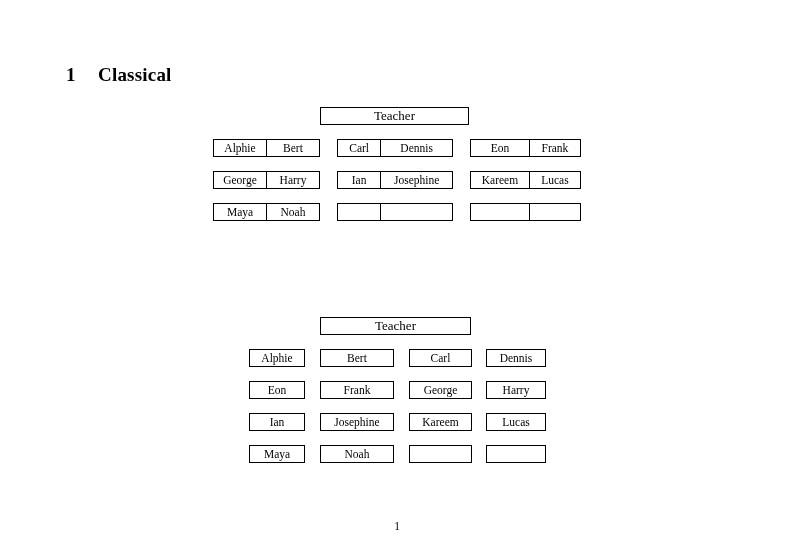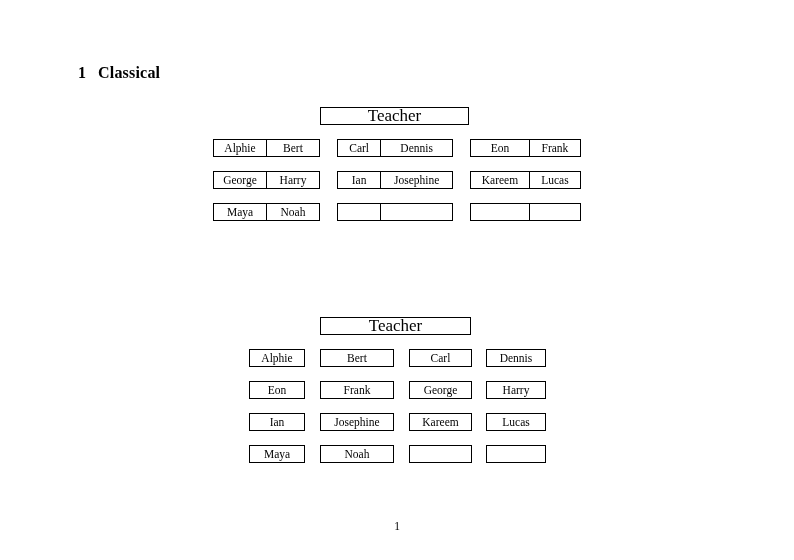--- a/index.html
+++ b/index.html
@@ -18,43 +18,42 @@
   .page {
     position: absolute;
     left: 0; top: 0;
     width: 794px;
     height: 560px;
   }
 
   
   .section-heading {
     position: absolute;
-    font-size: 16px;
+    font-size: 19px;
     font-weight: bold;
     letter-spacing: 0.2px;
     white-space: nowrap;
-    text-align: center;
   }
   .section-heading .sec-num {
     display: inline-block;
     width: 32px;
   }
 
   #heading-classical   { left: 66px; top: 64px; }
   #heading-distributed { left: 66px; top: 275px; }
 
   
   .teacher-box {
     position: absolute;
     box-sizing: border-box;
     border: 1px solid #000;
     height: 18px;
     line-height: 16px;
     text-align: center;
-    font-size: 17px;
+    font-size: 13px;
     background: #fff;
   }
 
   
   .group-table {
     position: absolute;
     box-sizing: border-box;
     border: 1px solid #000;
     height: 18px;
     background: #fff;

